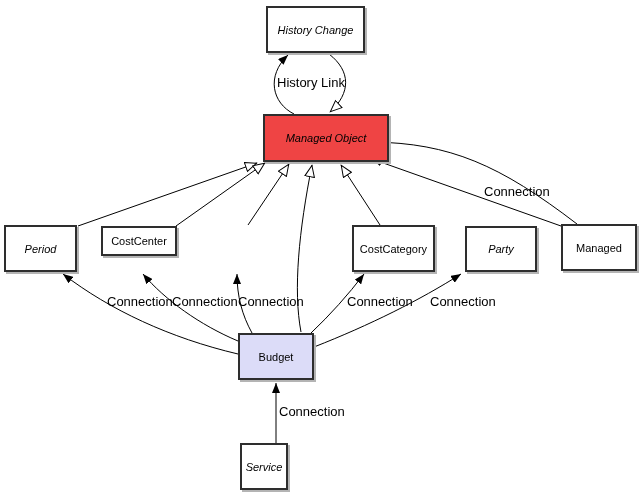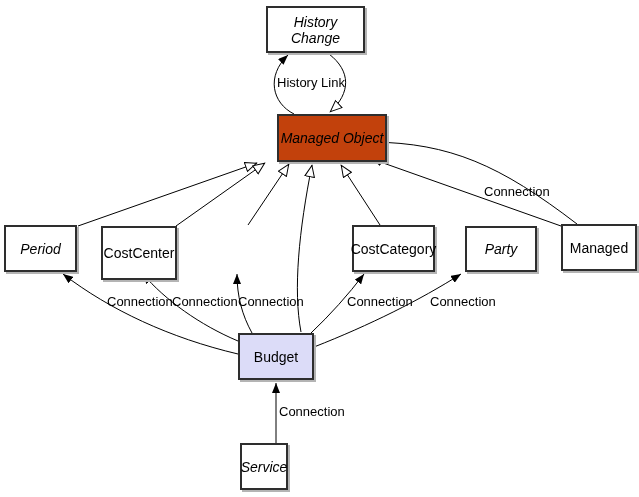--- a/index.html
+++ b/index.html
@@ -5,21 +5,21 @@
   html,body{margin:0;padding:0;background:#ffffff;}
   .canvas{
     position:relative;width:639px;height:497px;background:#ffffff;
     font-family:"Liberation Sans",sans-serif;overflow:hidden;
   }
   .edge-layer{position:absolute;left:0;top:0;width:639px;height:497px;}
   .edge{fill:none;stroke:#000000;stroke-width:1;}
   .node{
     position:absolute;display:flex;align-items:center;justify-content:center;
     box-sizing:border-box;background:#ffffff;border:2px solid #2e2e2e;
-    box-shadow:2px 2px 0 #b4b4b4;font-size:14px;color:#000000;text-align:center;
+    box-shadow:2px 2px 0 #b4b4b4;font-size:11px;color:#000000;text-align:center;
   }
   .node.italic{font-style:italic;}
   .edge-label{
     position:absolute;font-size:13px;color:#000000;white-space:nowrap;line-height:12px;
   }
 </style>
 </head>
 <body>
 
 <div class="canvas" id="canvas">
@@ -52,27 +52,27 @@
     <span class="edge-label" style="left: 484px; top: 186px;">Connection</span>
     <span class="edge-label" style="left: 107px; top: 296px;">Connection</span>
     <span class="edge-label" style="left: 172px; top: 296px;">Connection</span>
     <span class="edge-label" style="left: 238px; top: 296px;">Connection</span>
     <span class="edge-label" style="left: 347px; top: 296px;">Connection</span>
     <span class="edge-label" style="left: 430px; top: 296px;">Connection</span>
     <span class="edge-label" style="left: 279px; top: 406px;">Connection</span>
     <div class="node italic" style="left: 266px; top: 6px; width: 99px; height: 47px; background: rgb(255, 255, 255);">
       <span>History Change</span>
     </div>
-    <div class="node italic" style="left: 277px; top: 114px; width: 110px; height: 48px; background: #c2410c;">
+    <div class="node italic" style="left: 263px; top: 114px; width: 126px; height: 48px; background: #ef4444;">
       <span>Managed Object</span>
     </div>
     <div class="node" style="left: 4px; top: 225px; width: 73px; height: 47px; background: rgb(255, 255, 255); font-style: italic;">
       <span>Period</span>
     </div>
-    <div class="node" style="left: 101px; top: 226px; width: 76px; height: 54px; background: rgb(255, 255, 255);">
+    <div class="node" style="left: 101px; top: 226px; width: 76px; height: 30px; background: rgb(255, 255, 255);">
       <span>CostCenter</span>
     </div>
     <div class="node" style="left: 352px; top: 225px; width: 83px; height: 47px; background: rgb(255, 255, 255);">
       <span>CostCategory</span>
     </div>
     <div class="node italic" style="left: 465px; top: 226px; width: 72px; height: 46px; background: rgb(255, 255, 255);">
       <span>Party</span>
     </div>
     <div class="node" style="left: 561px; top: 224px; width: 76px; height: 47px; background: rgb(255, 255, 255);">
       <span>Managed</span>

